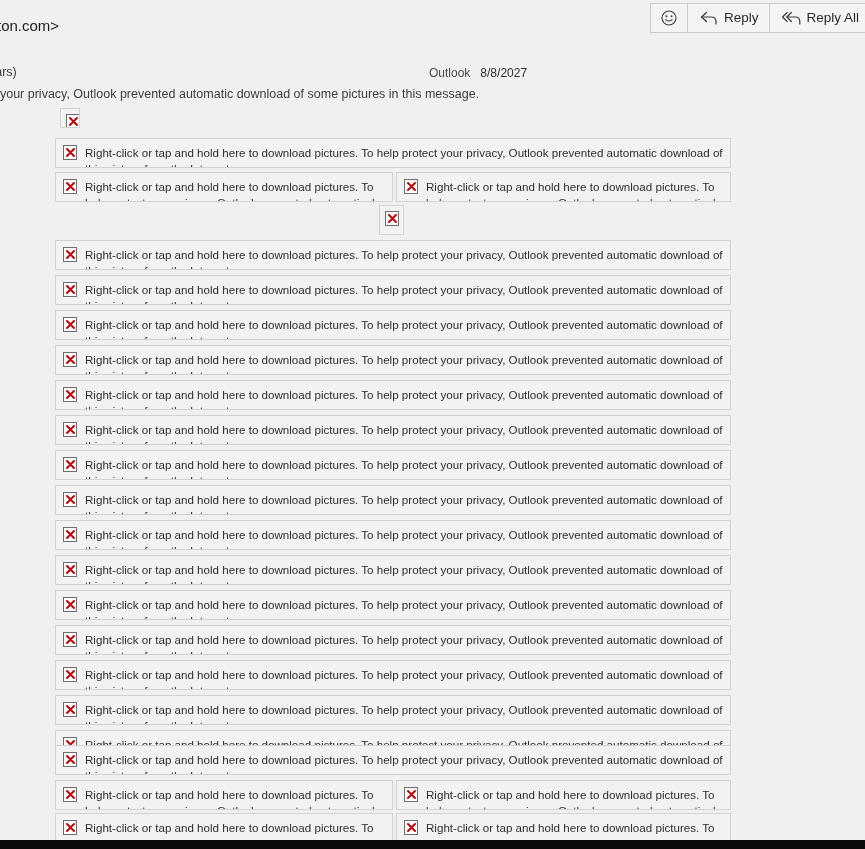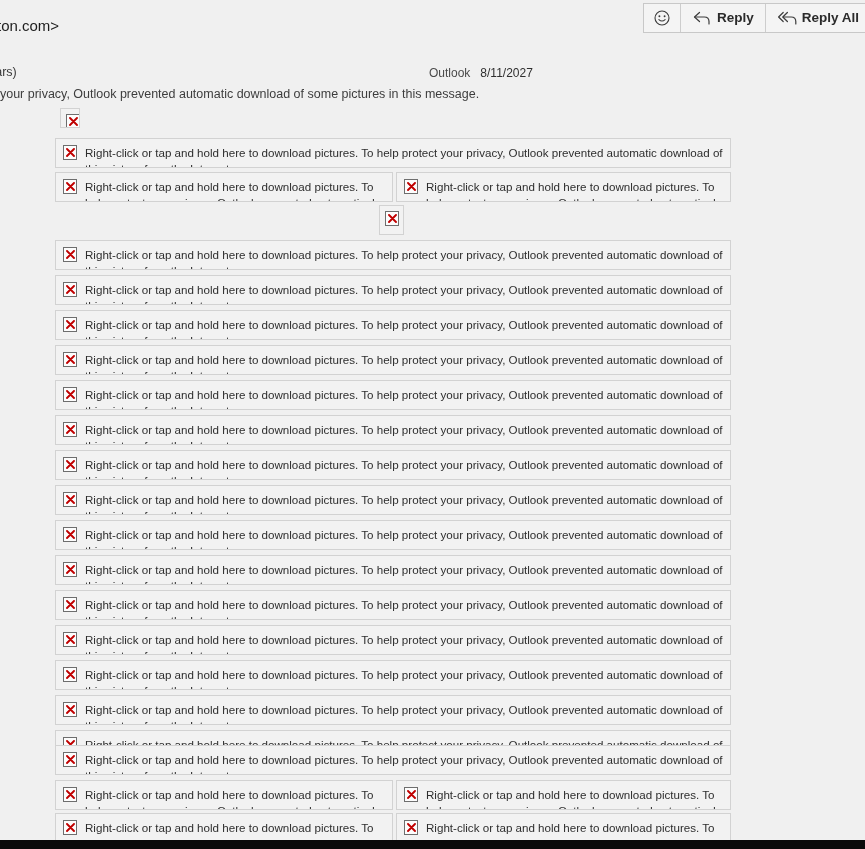--- a/index.html
+++ b/index.html
@@ -28,21 +28,20 @@
     position: absolute;
     top: 3px;
     right: 0px;
     height: 30px;
     display: flex;
     align-items: stretch;
     border: 1px solid #c8c8c8;
     border-right: none;
     background: #f4f4f4;
     box-sizing: border-box;
-    font-weight: bold;
   }
   .tb-btn {
     display: flex;
     align-items: center;
     gap: 7px;
     padding: 0 11px;
     border-right: 1px solid #cdcdcd;
     background: #f4f4f4;
     color: #2b2b2b;
     font-size: 13.5px;
@@ -178,21 +177,21 @@
       </span>
       <span class="tb-label">Reply All</span>
     </div>
 
   </div>
 
   <div class="hdr">
     <div class="hdr-from">ton.com&gt;</div>
     <div class="hdr-years">years)</div>
     <div class="hdr-expires">
-      <span>Outlook</span><span class="exp-val">8/11/2027</span>
+      <span>Outlook</span><span class="exp-val">8/8/2027</span>
     </div>
     <div class="hdr-notice">t your privacy, Outlook prevented automatic download of some pictures in this message.</div>
   </div>
 
   <div id="body-area">
       <div class="ph tiny" style="left: 60px; top: 108px; width: 20px; height: 20px;">
         <span class="xbox">
           <svg width="9" height="9" viewBox="0 0 9 9">
             <path d="M1 1 L8 8 M8 1 L1 8" stroke="#c00000" stroke-width="1.9" stroke-linecap="round"></path>
           </svg>

